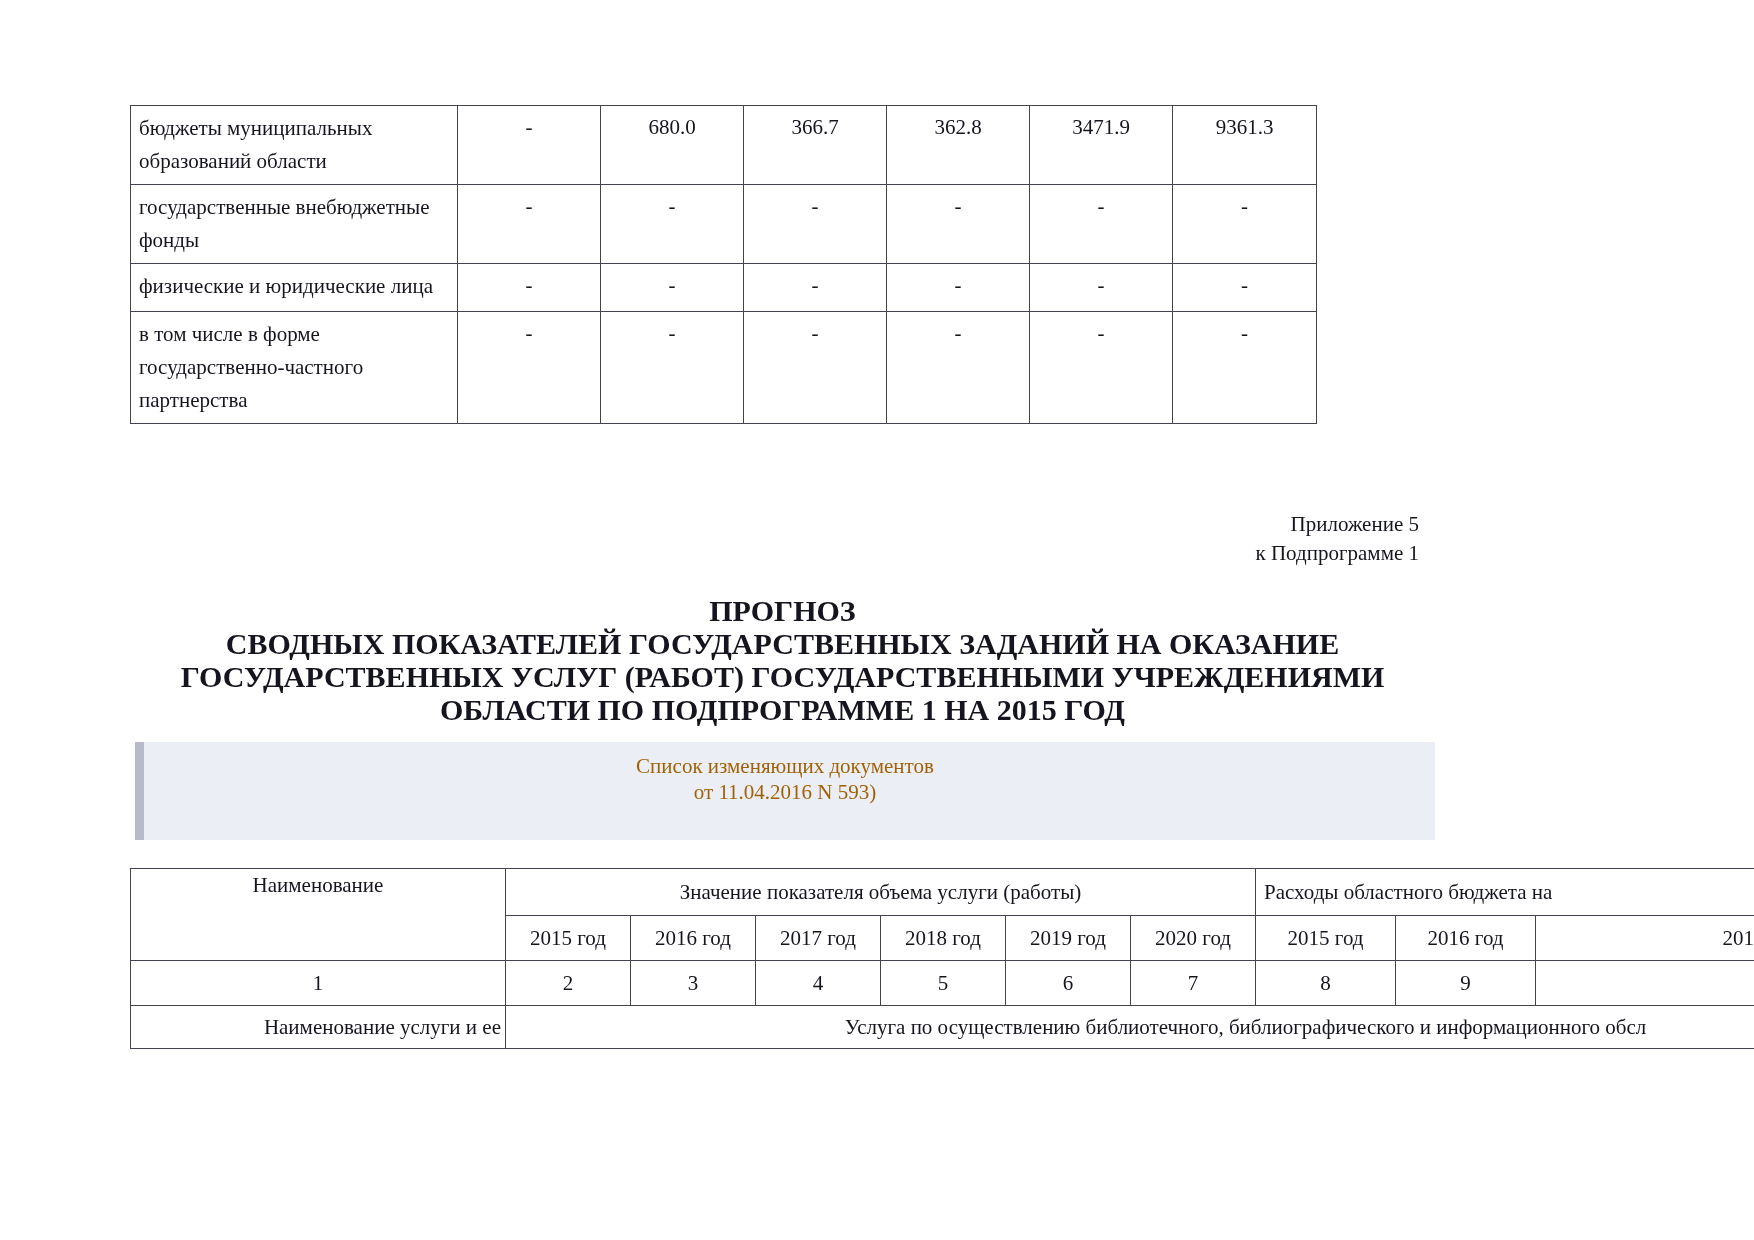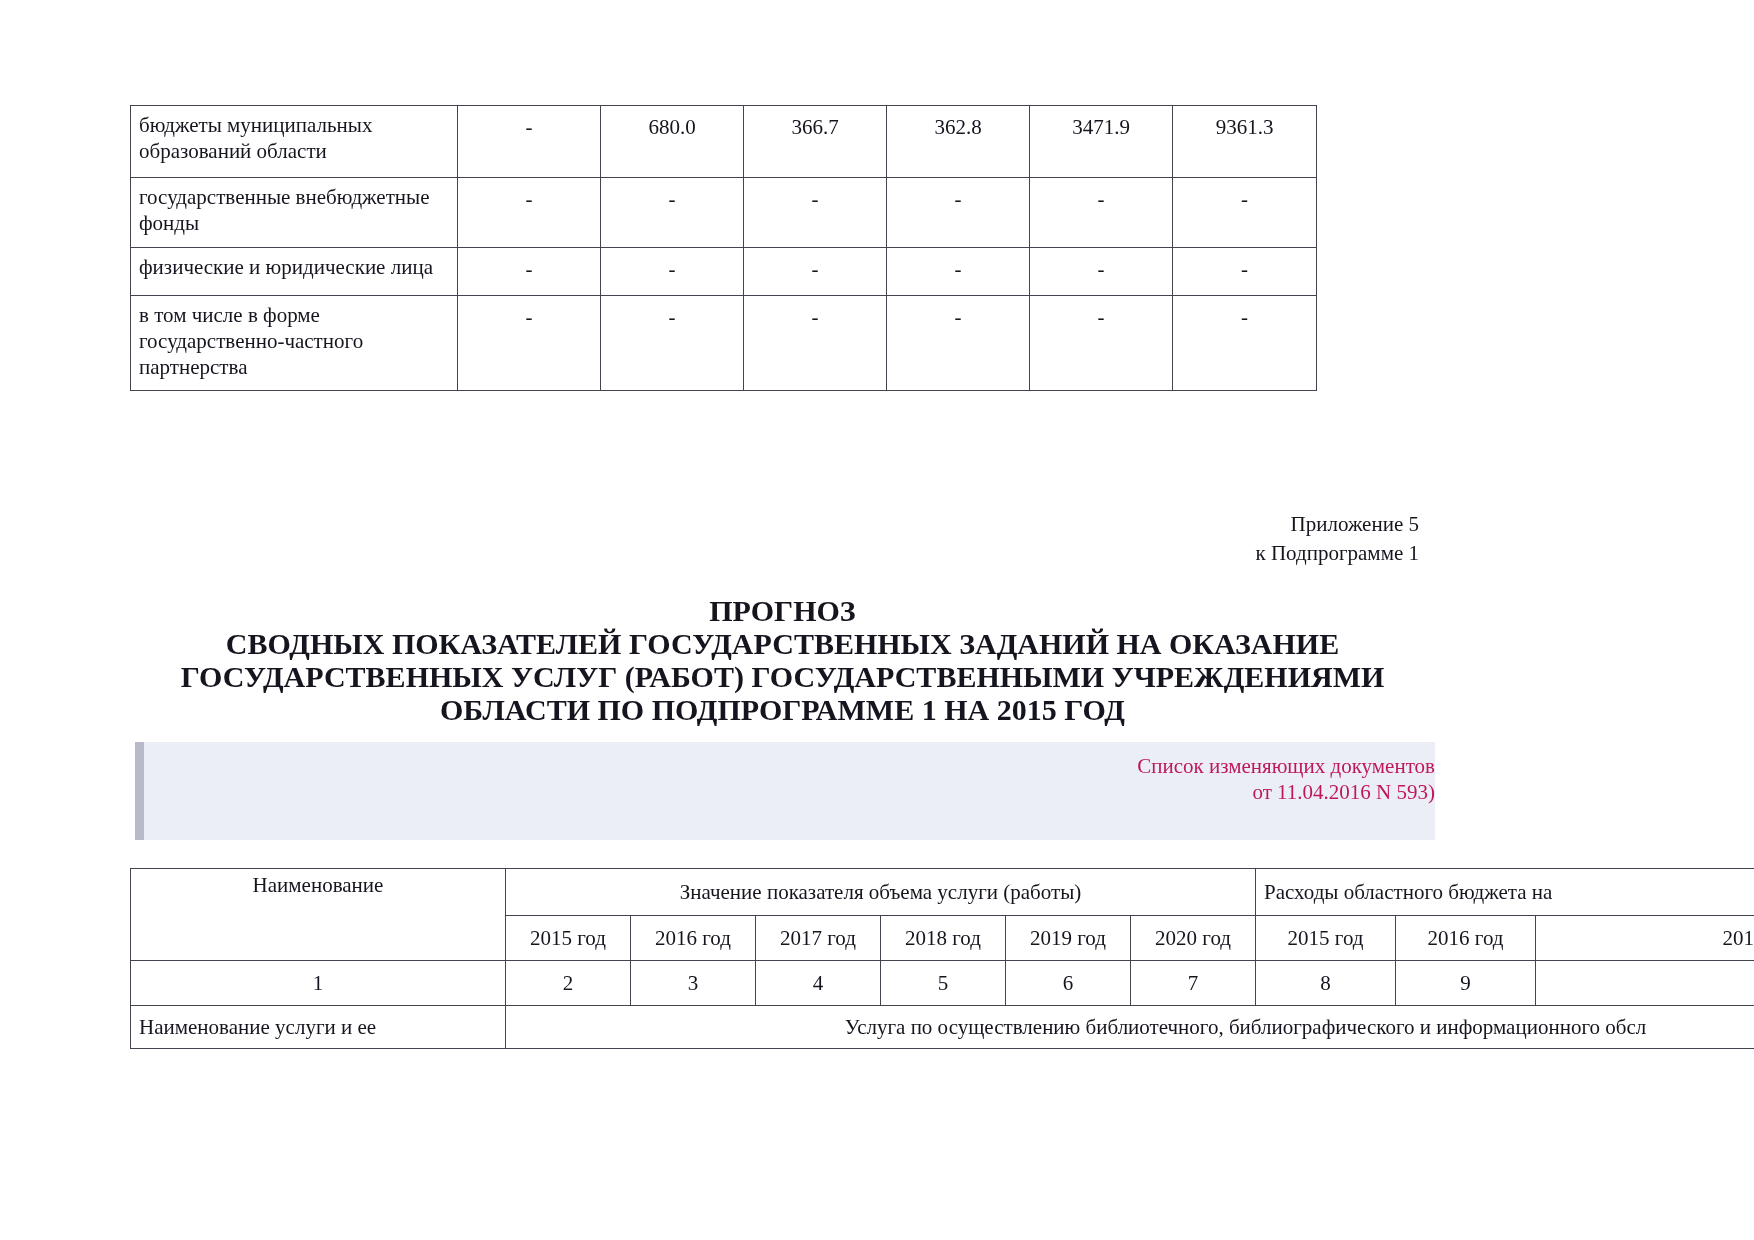--- a/index.html
+++ b/index.html
@@ -10,21 +10,21 @@
     background:#ffffff;
     overflow:hidden;
     font-family:"Liberation Serif","DejaVu Serif",serif;
     color:#15151f;
   }
   table { border-collapse:collapse; table-layout:fixed; position:absolute; background:#ffffff; }
   td { border:1px solid #44444e; font-size:21px; overflow:hidden; }
 
   
   .t1 { left:130px; top:105px; width:1186px; }
-  .t1 .lbl { text-align:left; vertical-align:top; padding:6px 8px; line-height:26px; }
+  .t1 .lbl { text-align:left; vertical-align:top; padding:6px 8px; line-height:33px; }
   .t1 .val { text-align:center; vertical-align:top; padding-top:9px; }
   .t1 .r1 td { height:72px; }
   .t1 .r2 td { height:70px; }
   .t1 .r3 td { height:48px; }
   .t1 .r4 td { height:95px; }
 
   
   .appendix {
     position:absolute; left:114px; top:510px; width:1305px;
     text-align:right; font-size:21px; line-height:29px;
@@ -32,36 +32,36 @@
 
   
   .doc-title {
     position:absolute; left:130px; top:594px; width:1305px;
     text-align:center; font-weight:bold; font-size:30px; line-height:33px;
   }
 
   
   .note {
     position:absolute; left:135px; top:742px; width:1300px; height:98px;
-    background:#eceef5; text-align:right;
+    background:#eceef5; text-align:center;
     font-size:21px; line-height:26px; padding-top:11px;
-    color:#be185d;
+    color:#a16207;
   }
   .note-bar { position:absolute; left:0; top:0; width:9px; height:98px; background:#b7bbc9; }
 
   
   .t2 { left:130px; top:868px; width:1855px; }
   .t2 td { text-align:center; vertical-align:middle; padding:2px 4px; }
   .t2 .h1 td { height:47px; }
   .t2 .h2 td { height:45px; }
   .t2 .nums td { height:45px; }
   .t2 .content td { height:43px; }
   .t2 .name-cell { vertical-align:top; padding-top:4px; }
   .t2 .exp-cell { text-align:left; padding-left:8px; }
-  .t2 .row-label-cell { text-align:left; padding-left:8px; }
+  .t2 .row-label-cell { text-align:right; padding-left:8px; }
 </style>
 </head>
 <body>
 
 <div class="page">
 
   <table class="t1">
     <colgroup>
       <col style="width:327px">
       <col style="width:143px">

